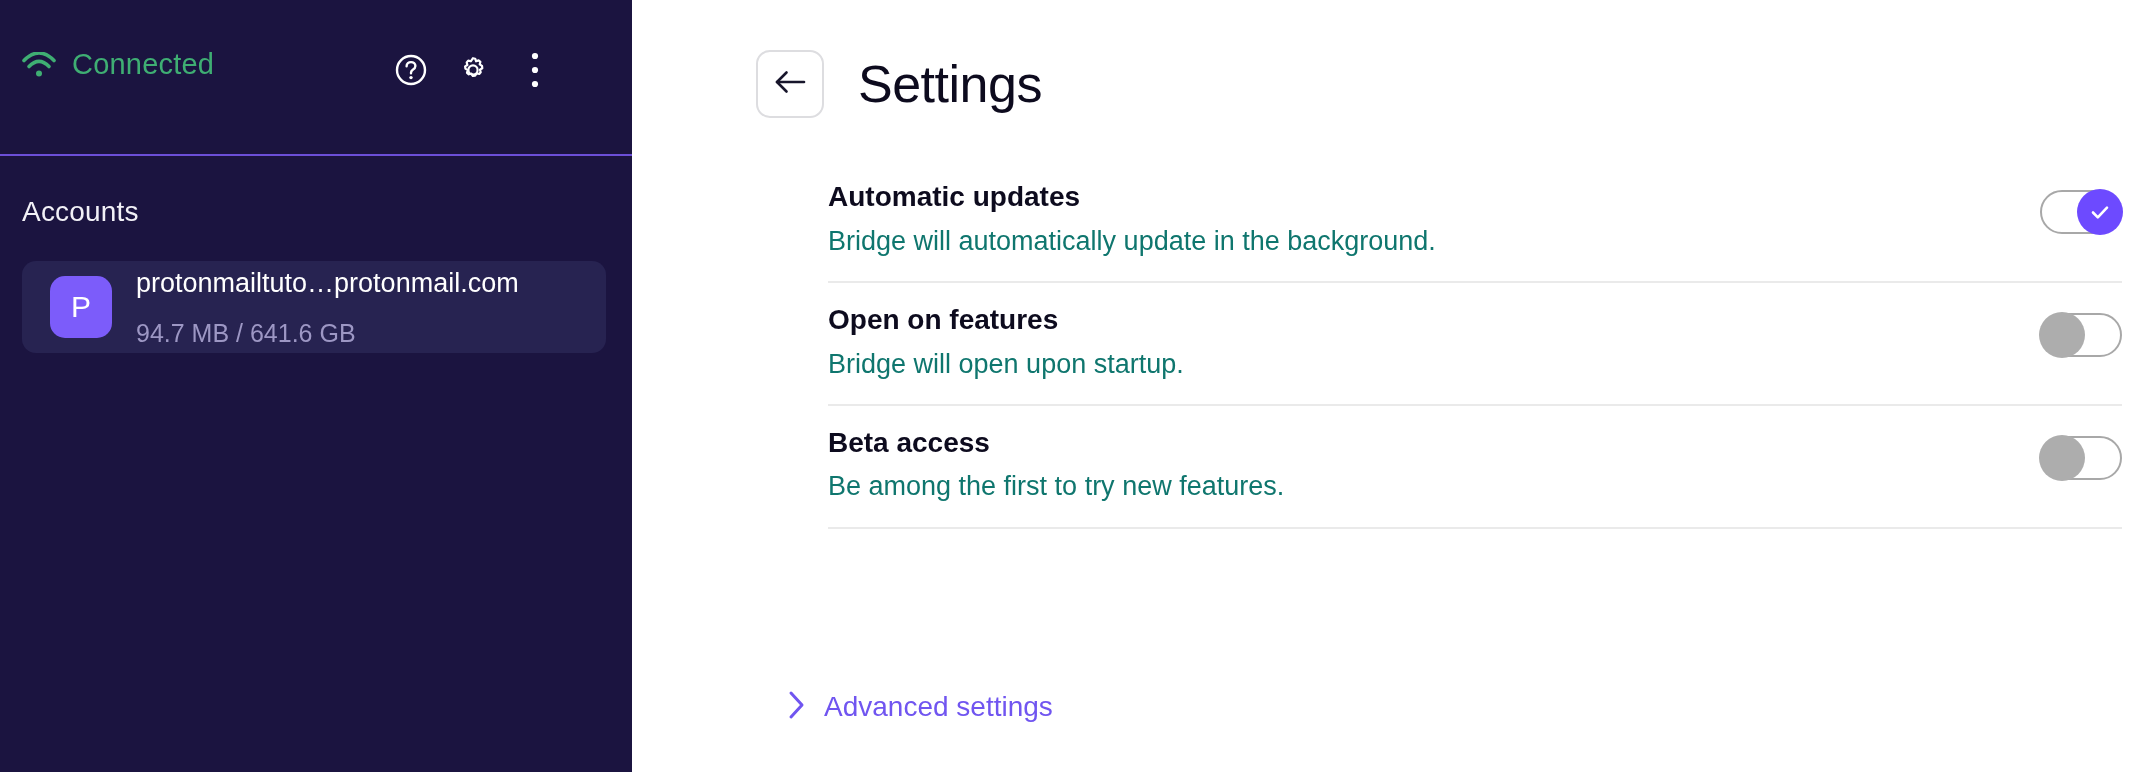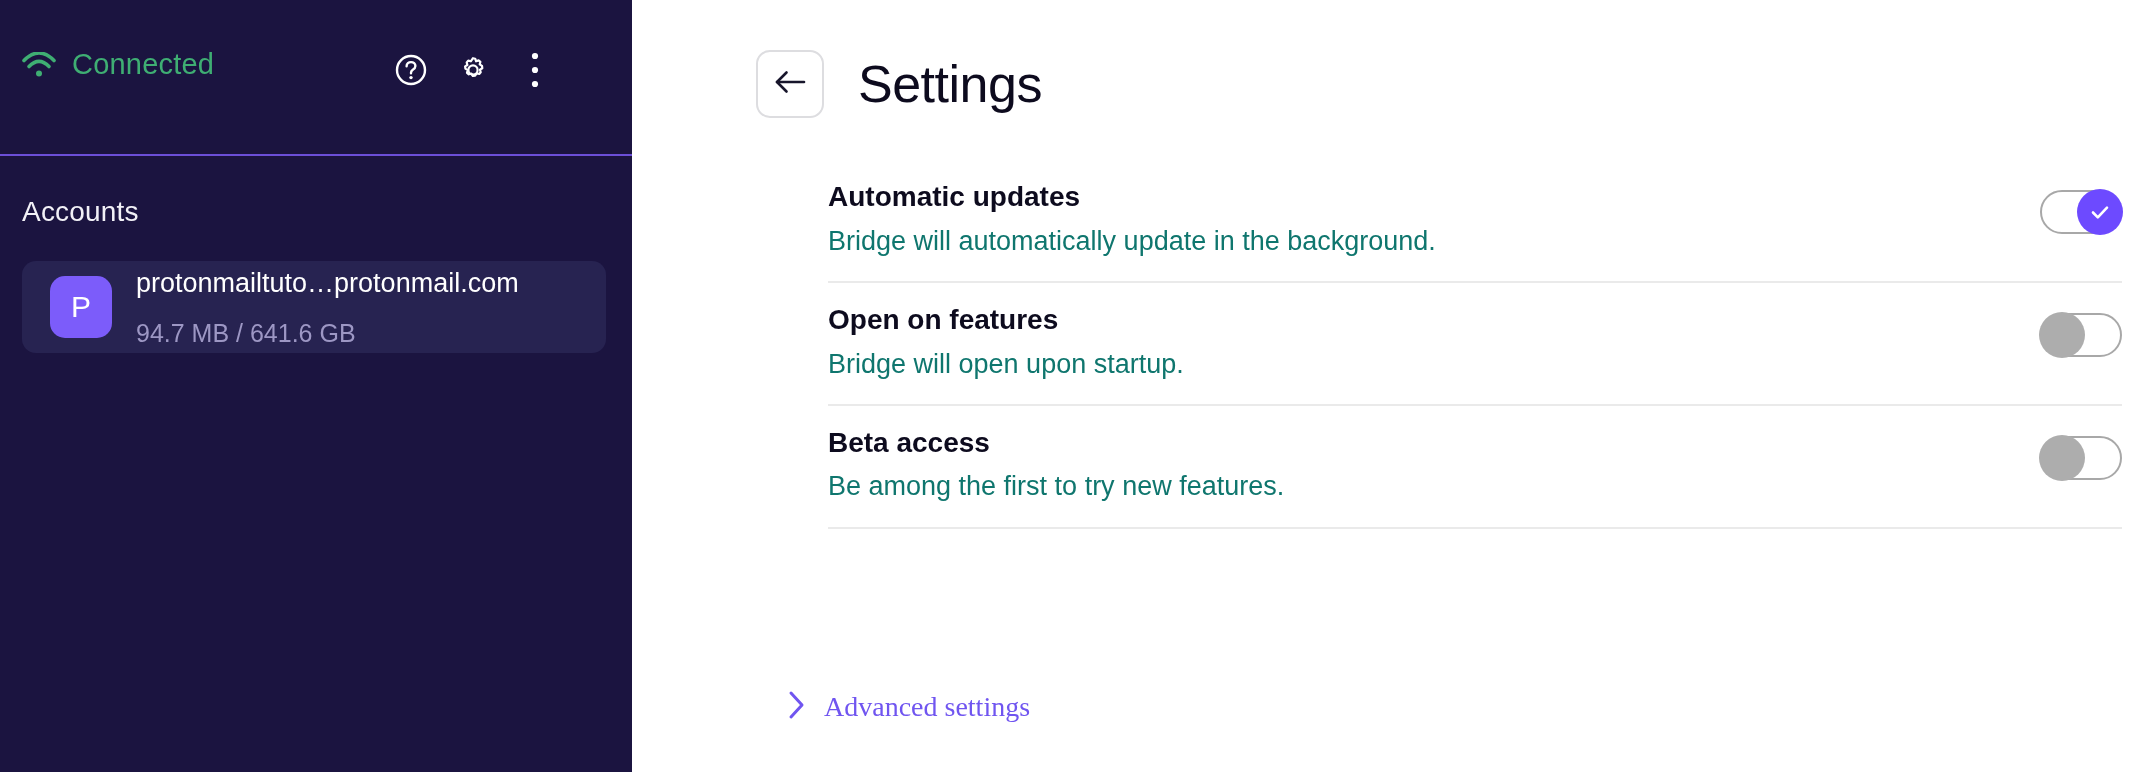--- a/index.html
+++ b/index.html
@@ -204,21 +204,20 @@
     top: 690px;
     display: flex;
     align-items: center;
     gap: 18px;
     cursor: pointer;
   }
   .advanced-label {
     color: #7055F0;
     font-size: 28px;
     line-height: 1;
-    font-family: Liberation Serif, serif;
   }
 </style>
 </head>
 <body>
 
 <div id="app">
 
   <div class="sidebar">
 
     <div class="sidebar-top">

